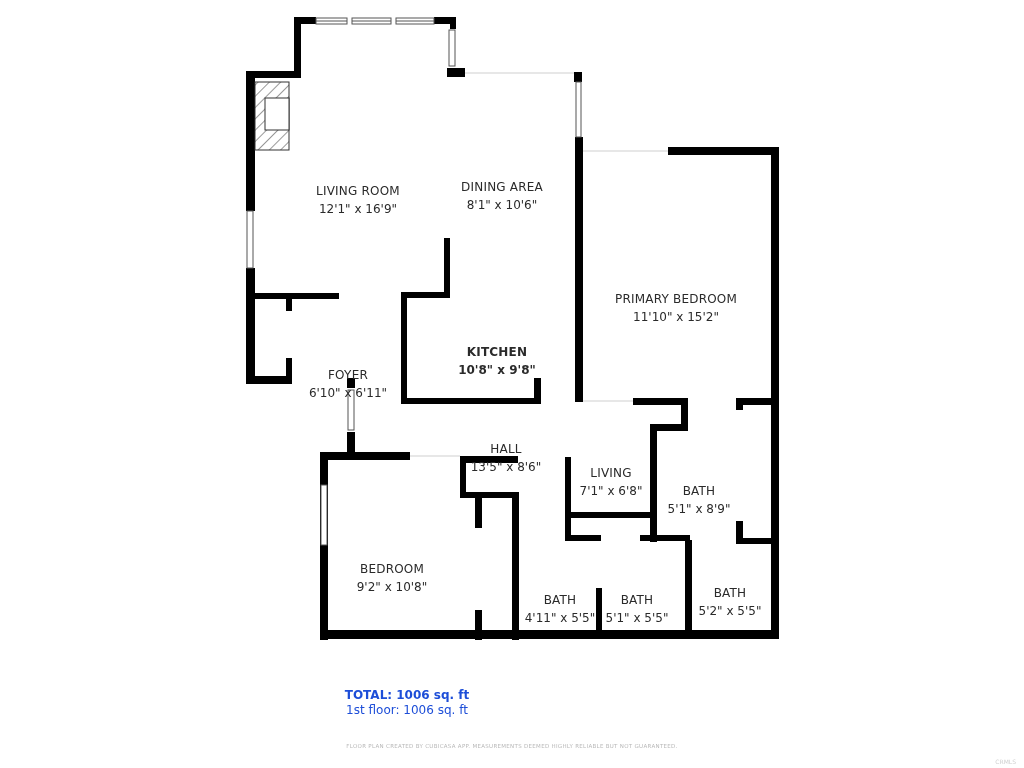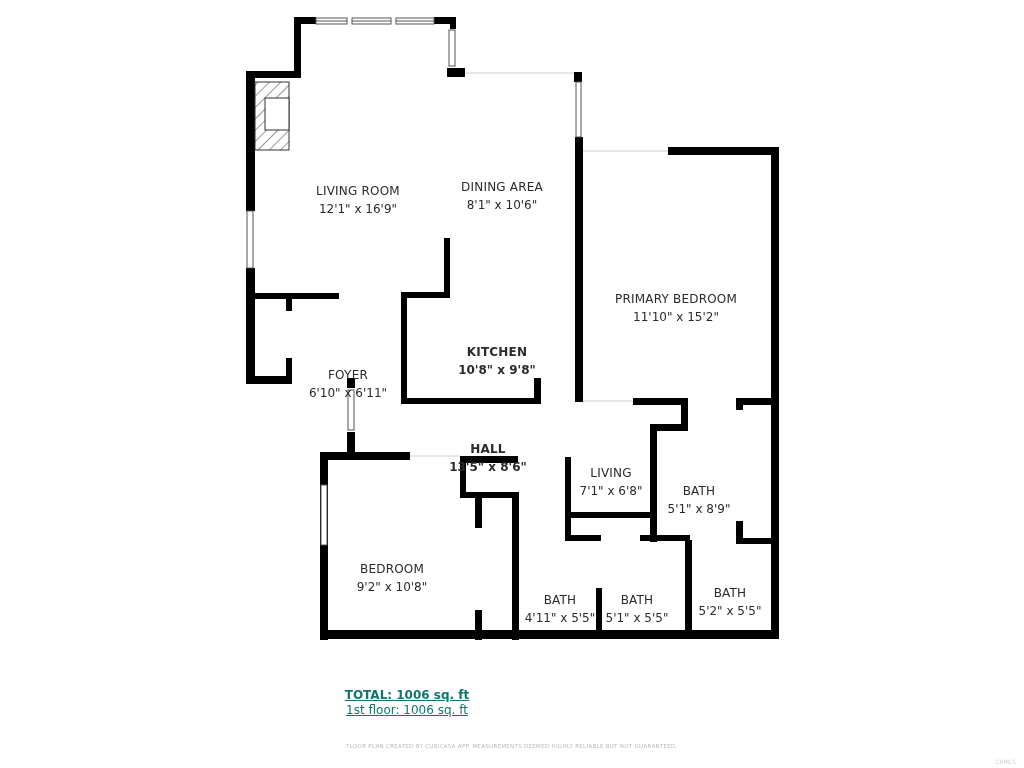--- a/index.html
+++ b/index.html
@@ -1,21 +1,21 @@
 <!DOCTYPE html>
 <html><head>
 <meta charset="utf-8">
 <style>
   html, body { margin:0; padding:0; background:#ffffff; }
   body { width:1024px; height:768px; position:relative; overflow:hidden; font-family:"DejaVu Sans", sans-serif; color:#222; }
   #plan { position:absolute; left:0; top:0; width:1024px; height:768px; }
   .room-label { position:absolute; text-align:center; font-size:12px; line-height:18px; color:#2a2a2a; transform:translateX(-50%); white-space:nowrap;margin-top:20px; }
   .room-label .nm { display:block; letter-spacing:0.2px; }
   .room-label .dm { display:block; }
-  #summary { position:absolute; left:0; width:814px; top:688px; text-align:center; color:#0f766e;text-decoration:underline; }
+  #summary { position:absolute; left:0; width:814px; top:688px; text-align:center; color:#1d4ed8; }
   #summary .total { font-weight:bold; font-size:12px; line-height:15px; }
   #summary .line { font-size:12px; line-height:15px; }
   #disclaimer { position:absolute; left:0; width:1024px; top:743px; text-align:center; font-size:5.5px; color:#b8b8b8; letter-spacing:0.3px; }
   #watermark { position:absolute; right:8px; top:758px; font-size:6px; color:#d0d0d0; }
 </style>
 </head>
 <body>
 
 <svg id="plan" viewBox="0 0 1024 768" xmlns="http://www.w3.org/2000/svg">
   <defs>
@@ -121,21 +121,21 @@
       <span class="dm">11'10" x 15'2"</span>
     </div>
   <div class="room-label" style="left:348px;top:346px;">
       <span class="nm">FOYER</span>
       <span class="dm">6'10" x 6'11"</span>
     </div>
   <div class="room-label" style="left:497px;top:323px;font-weight:bold;">
       <span class="nm">KITCHEN</span>
       <span class="dm">10'8" x 9'8"</span>
     </div>
-  <div class="room-label" style="left:488px;top:420px;font-weight:bold;">
+  <div class="room-label" style="left:506px;top:420px;">
       <span class="nm">HALL</span>
       <span class="dm">13'5" x 8'6"</span>
     </div>
   <div class="room-label" style="left:611px;top:444px;">
       <span class="nm">LIVING</span>
       <span class="dm">7'1" x 6'8"</span>
     </div>
   <div class="room-label" style="left:699px;top:462px;">
       <span class="nm">BATH</span>
       <span class="dm">5'1" x 8'9"</span>

